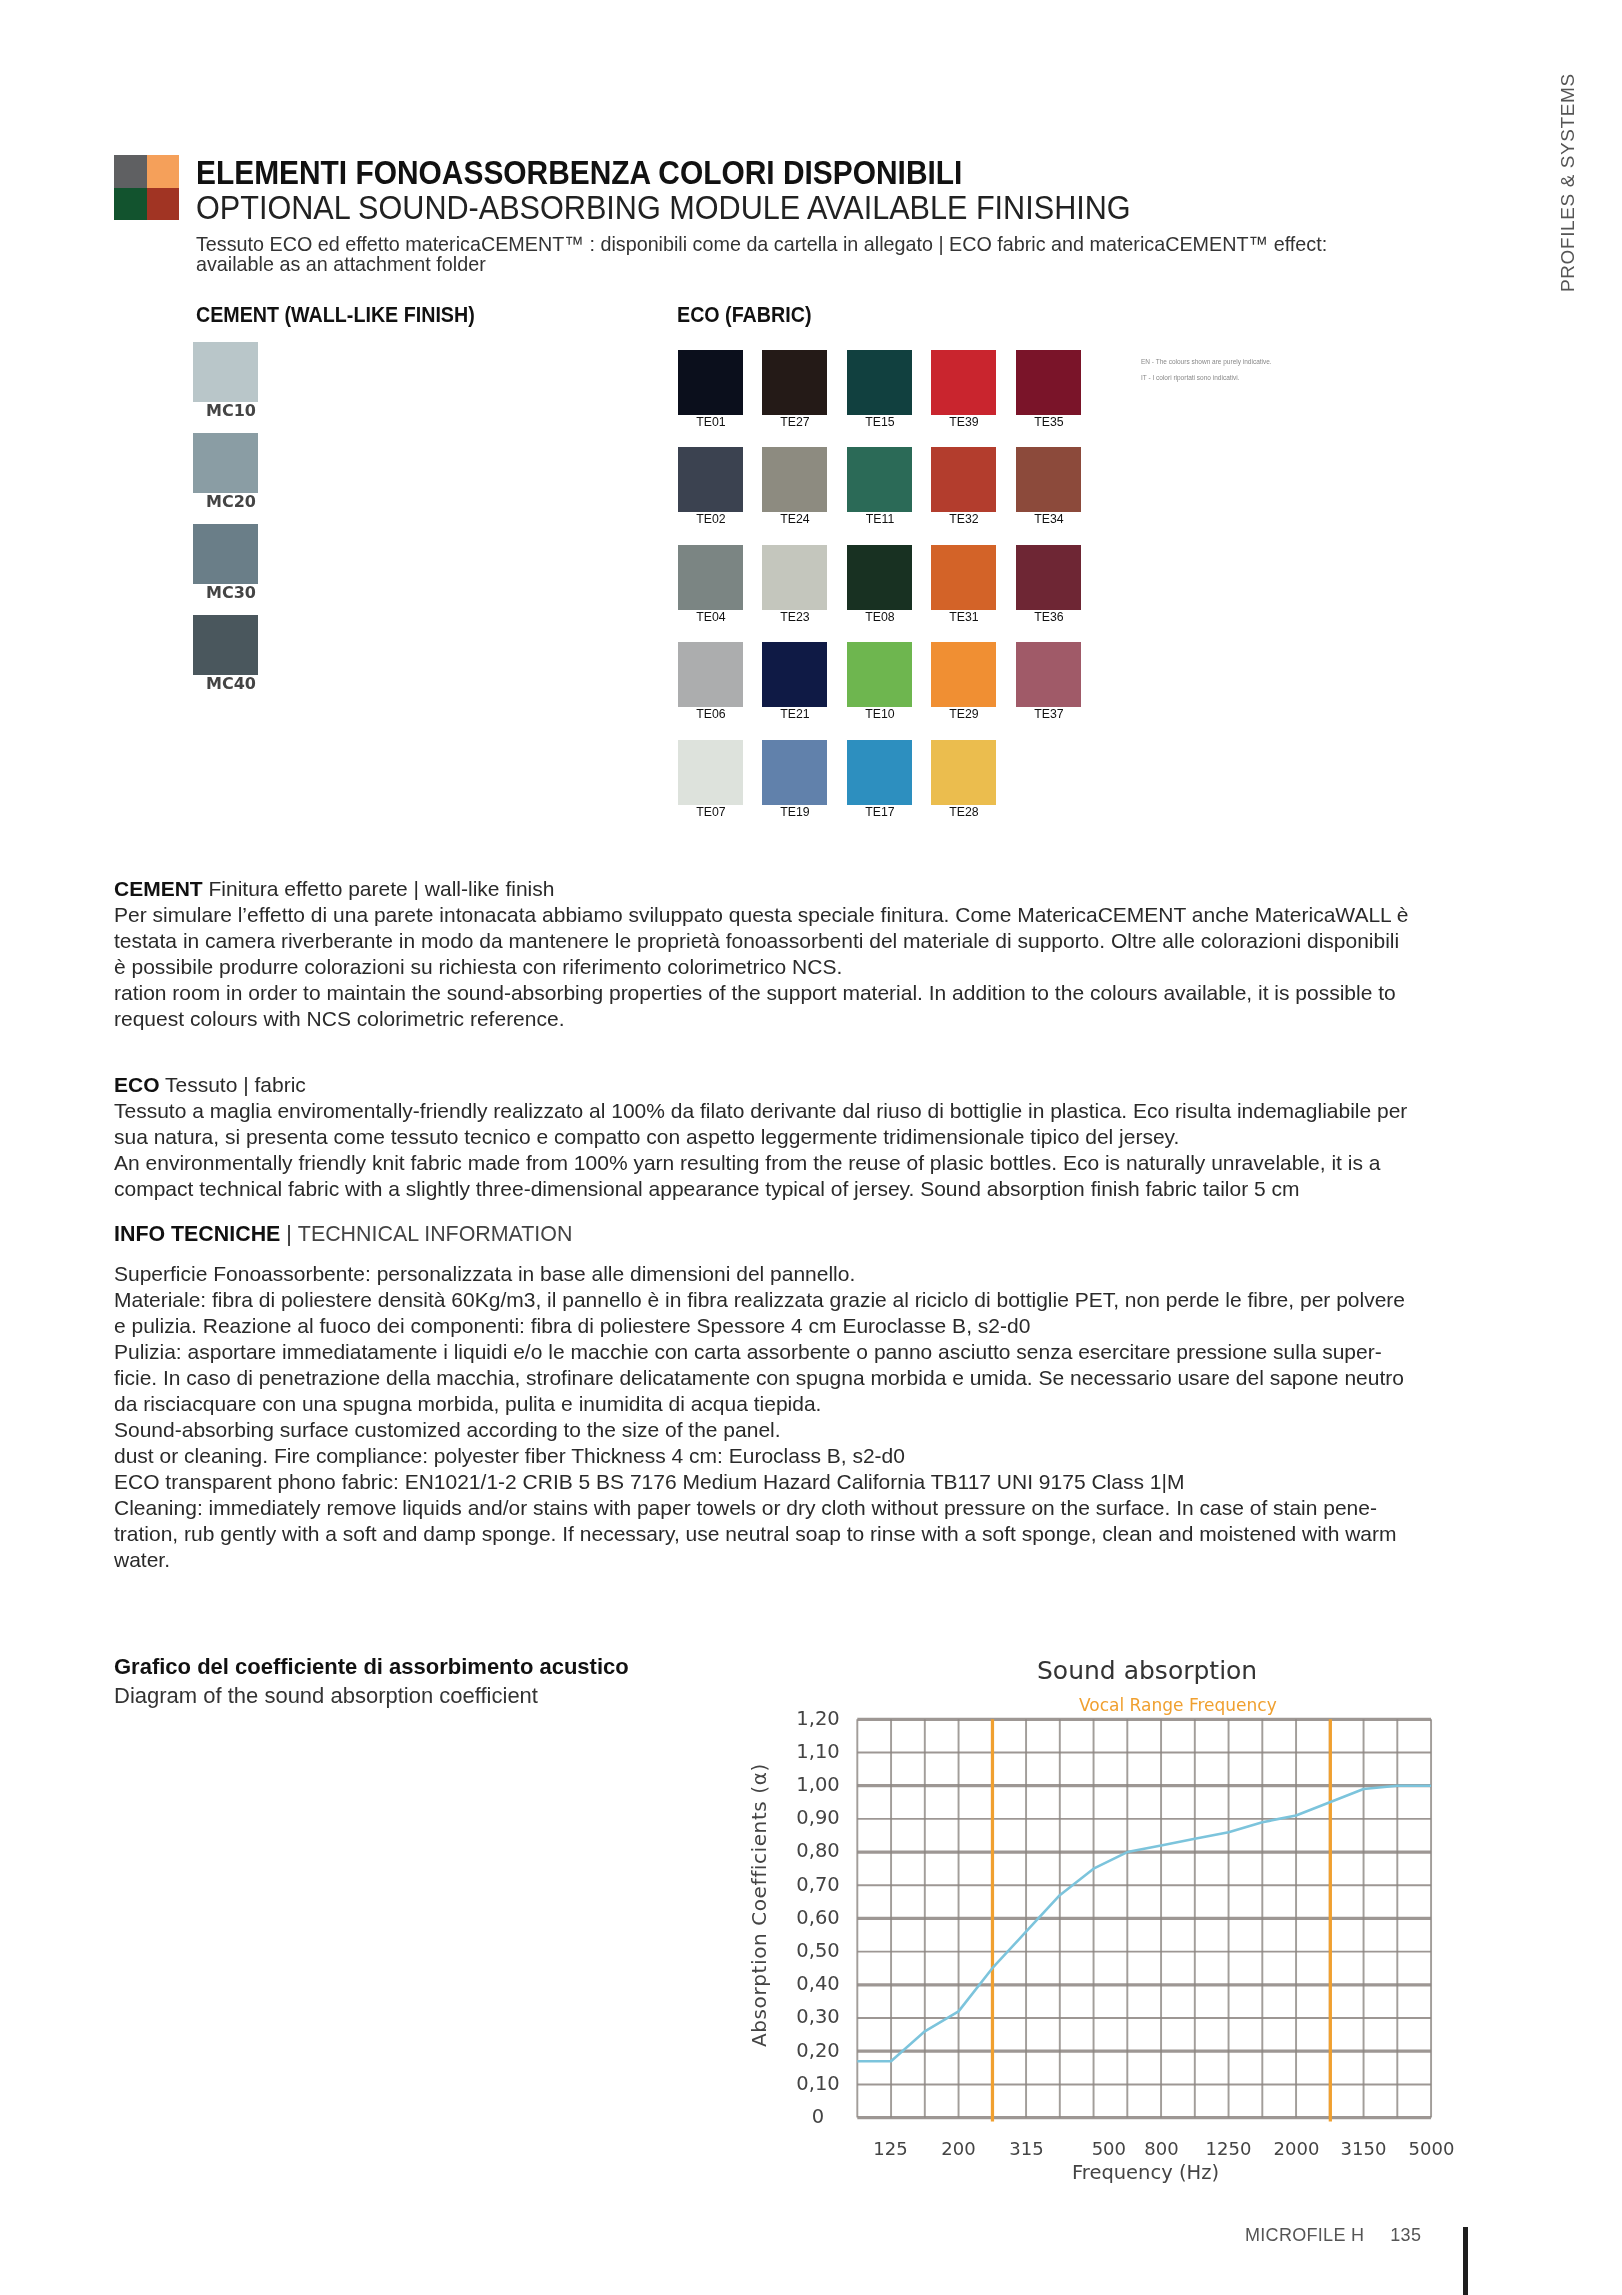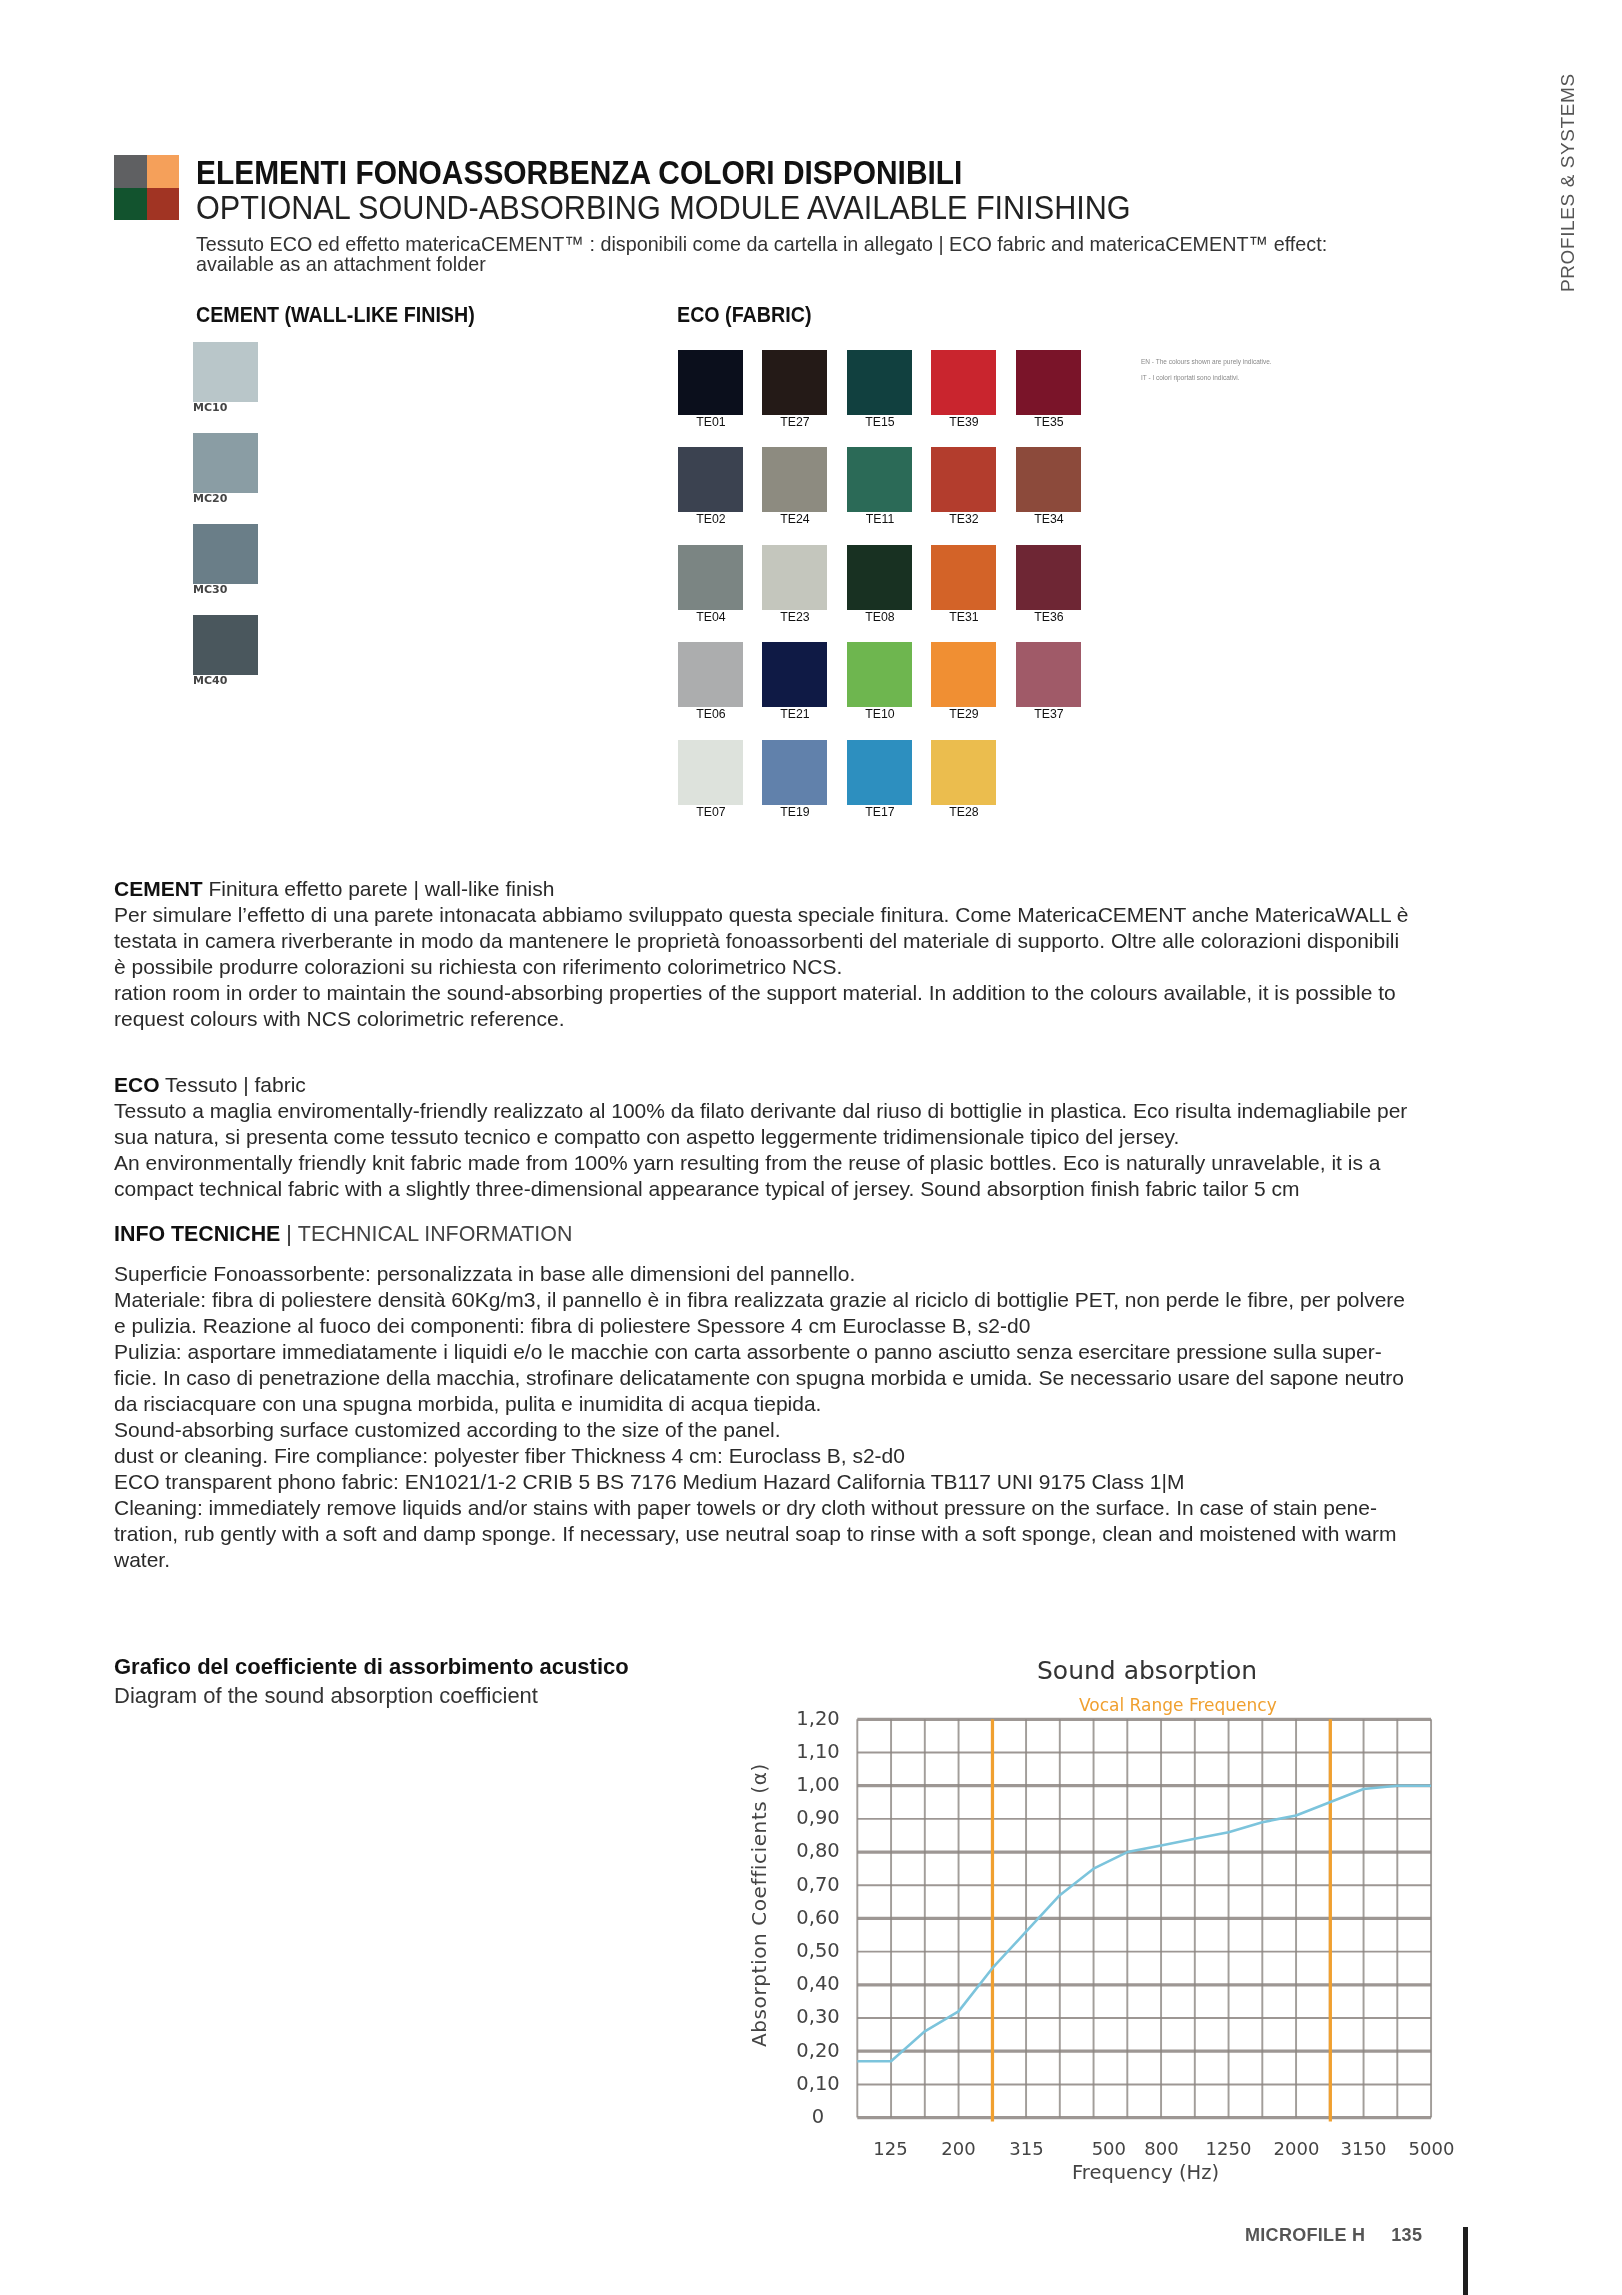--- a/index.html
+++ b/index.html
@@ -13,21 +13,21 @@
   .logo-squares span { display: block; width: 32.5px; height: 32.5px; }
   .title-main { position: absolute; left: 196px; top: 155px; font-size: 32.5px; font-weight: 700; color: #111; letter-spacing: 0px; white-space: nowrap; transform: scaleX(0.92); transform-origin: left; }
   .title-sub { position: absolute; left: 196px; top: 188px; font-size: 34px; font-weight: 300; color: #222; white-space: nowrap; transform: scaleX(0.9); transform-origin: left; }
   .title-desc { position: absolute; left: 196px; top: 234px; width: 1267px; font-size: 21px; line-height: 19.5px; color: #333; transform: scaleX(0.94); transform-origin: left; }
 
   .section-head { position: absolute; font-size: 21.4px; font-weight: 700; color: #111; white-space: nowrap; transform: scaleX(0.92); transform-origin: left; }
 
   
   .cement-sw { position: absolute; width: 65px; }
   .cement-sw .chip { width: 65px; height: 60px; }
-  .cement-sw .lbl { font-size: 11px; font-weight: 700; color: #444; margin-top: -1.3px; font-family: "DejaVu Sans", sans-serif; }
+  .cement-sw .lbl { font-size: 16px; font-weight: 700; color: #444; margin-left: 13px; margin-top: -1.3px; font-family: "DejaVu Sans", sans-serif; }
 
   .eco-sw { position: absolute; width: 66px; }
   .eco-sw .chip { width: 65px; height: 65px; }
   .eco-sw .lbl { font-size: 12.3px; color: #111; text-align: center; width: 66px; margin-top: 0px; }
 
   .disclaimer { position: absolute; left: 1141px; top: 354px; font-size: 6.5px; color: #888; line-height: 15.6px; }
 
   
   .para { position: absolute; left: 114px; width: 1371px; font-size: 21px; line-height: 26px; color: #2a2a2a; font-weight: 300; text-align: justify; }
   .para b { font-weight: 700; color: #111; }
@@ -41,21 +41,21 @@
 
   
   .chart-title { position: absolute; left: 1037px; top: 1656px; font-size: 25px; color: #333; white-space: nowrap; font-family: "DejaVu Sans", sans-serif; }
   .chart-subtitle { position: absolute; left: 1079px; top: 1695px; font-size: 17px; color: #f0a030; white-space: nowrap; font-family: "DejaVu Sans", sans-serif; }
   .ylabel { position: absolute; left: 747px; top: 2047px; transform-origin: 0 0; transform: rotate(-90deg); font-size: 20px; color: #444; white-space: nowrap; font-family: "DejaVu Sans", sans-serif; letter-spacing: 0.6px; }
   .ytick { position: absolute; font-size: 19.5px; color: #444; text-align: center; width: 52px; font-family: "DejaVu Sans", sans-serif; }
   .xtick { position: absolute; font-size: 18px; color: #444; text-align: center; width: 65px; font-family: "DejaVu Sans", sans-serif; }
   .xlabel { position: absolute; left: 1072px; top: 2161px; font-size: 19.5px; color: #444; white-space: nowrap; font-family: "DejaVu Sans", sans-serif; }
   svg.plot { position: absolute; left: 0; top: 0; }
 
-  .footer { position: absolute; left: 1245px; top: 2225px; font-size: 18px; color: #555; white-space: nowrap; font-weight: 700; letter-spacing: 0.3px; }
+  .footer { position: absolute; left: 1245px; top: 2225px; font-size: 18px; color: #555; white-space: nowrap; font-weight: 400; letter-spacing: 0.3px; }
   .footer .page { margin-left: 26px; }
   .footer-bar { position: absolute; left: 1463px; top: 2227px; width: 5.2px; height: 68px; background: #1e1e1e; }
 </style>
 </head>
 <body>
 
 <div class="side-label">PROFILES &amp; SYSTEMS</div>
 
 <div class="logo-squares">
   <span id="lq0" style="background: rgb(95, 96, 98);"></span>

